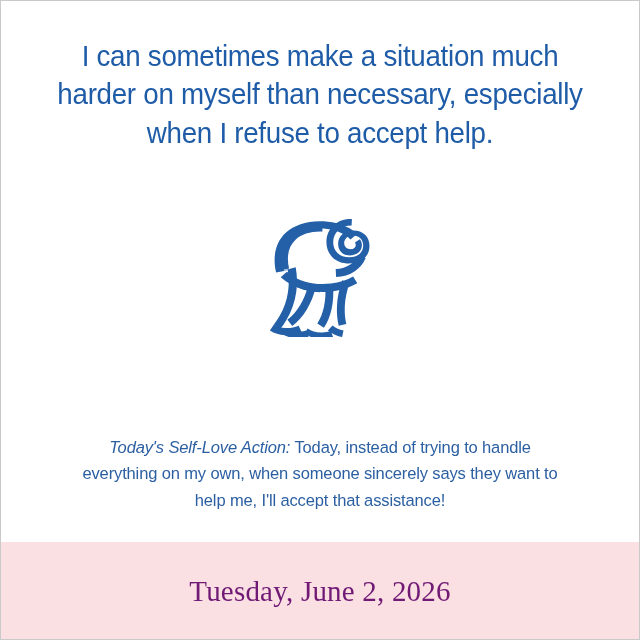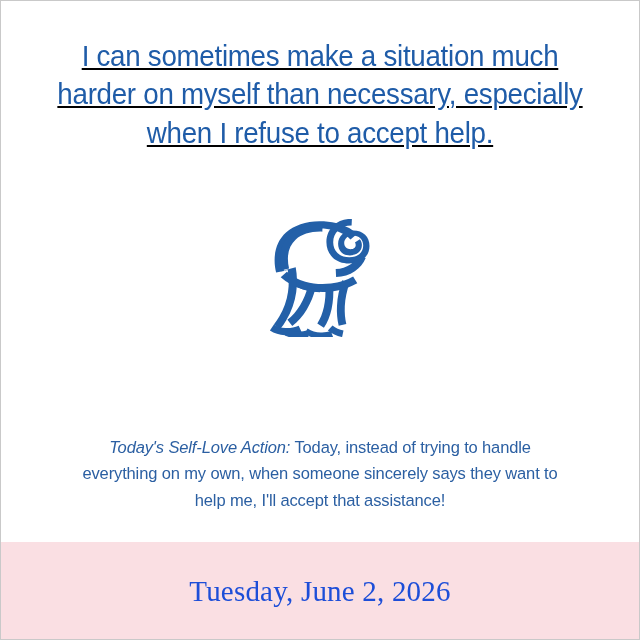--- a/index.html
+++ b/index.html
@@ -26,21 +26,20 @@
     overflow: hidden;
   }
 
   
   .content {
     position: relative;
     flex: 1 1 auto;
     display: flex;
     flex-direction: column;
     align-items: center;
-    text-decoration: underline;
   }
 
   .quote {
     margin: 0;
     padding: 36px 30px 0 30px;
     width: 100%;
     box-sizing: border-box;
     text-align: center;
     color: #1f5ca8;
     font-family: "Liberation Sans", sans-serif;
@@ -93,21 +92,21 @@
   .footer {
     flex: 0 0 auto;
     height: 96px;
     background: #fadfe3;
     display: flex;
     align-items: center;
     justify-content: center;
     border-top: 1px solid #fadfe3;
   }
   .footer-date {
-    color: #1d4ed8;
+    color: #701a75;
     font-family: "Liberation Serif", serif;
     font-size: 29px;
     letter-spacing: 0.2px;
     line-height: 1;
   }
 </style>
 </head>
 <body>
 
 <div class="card">

